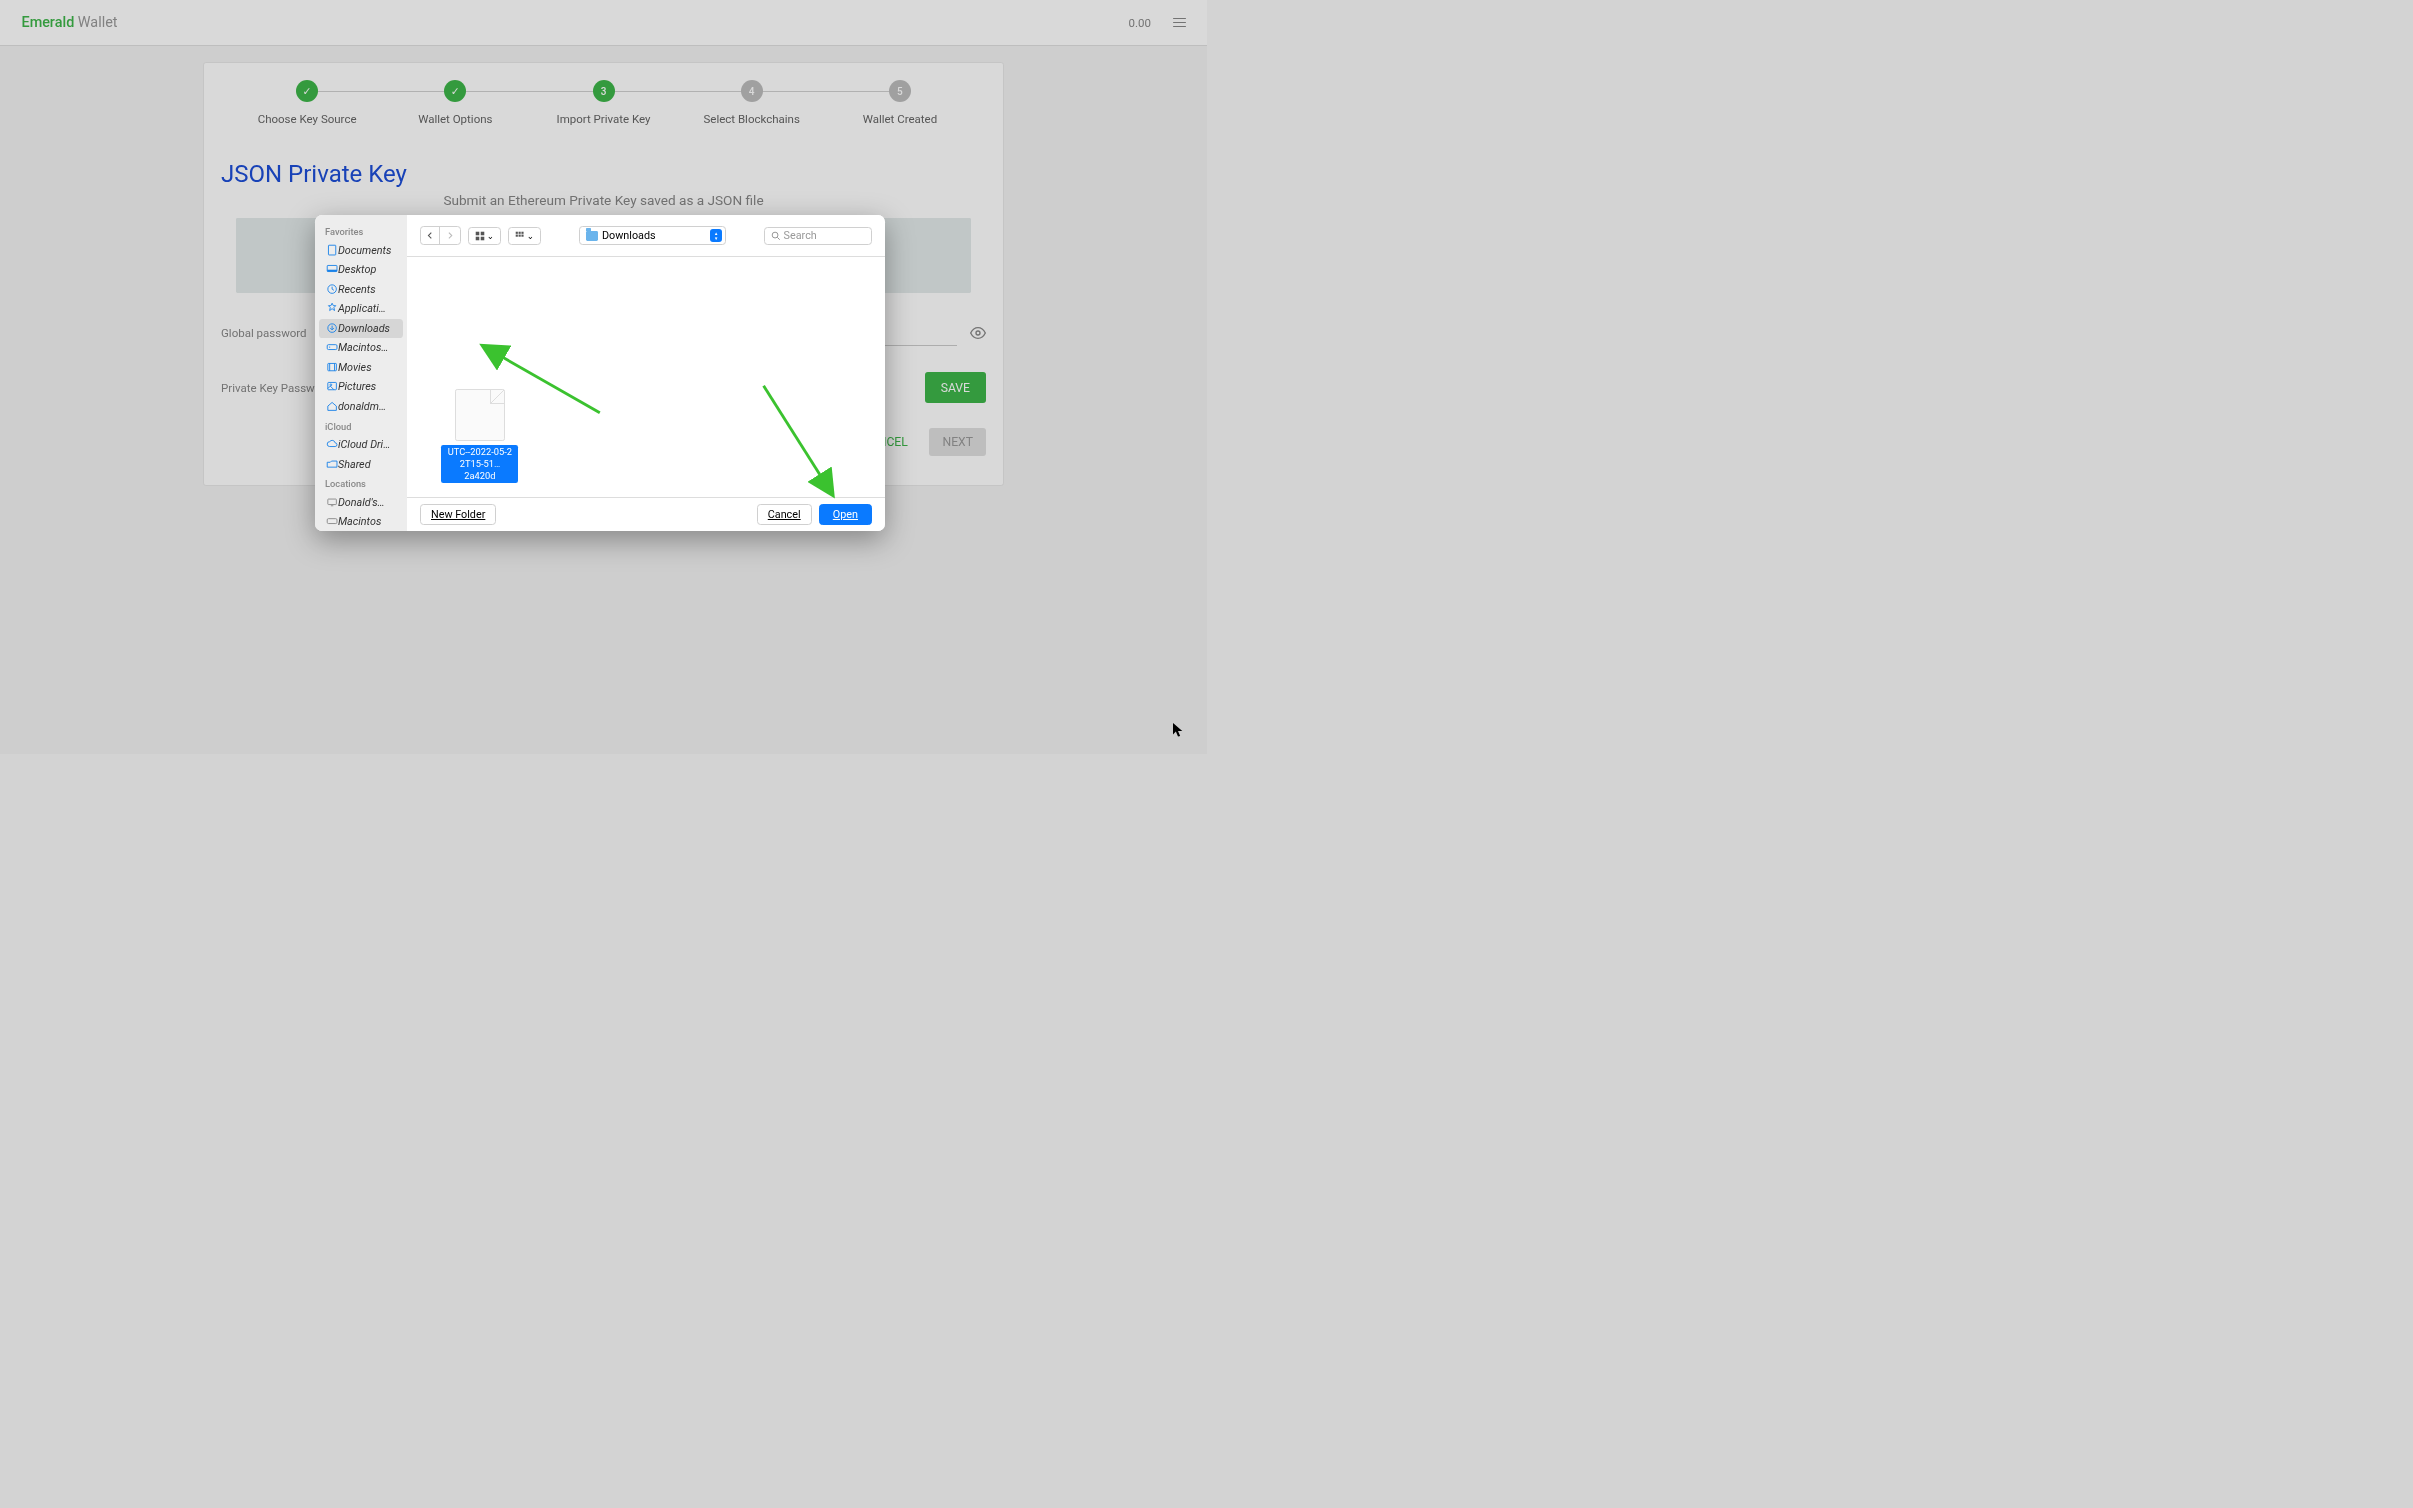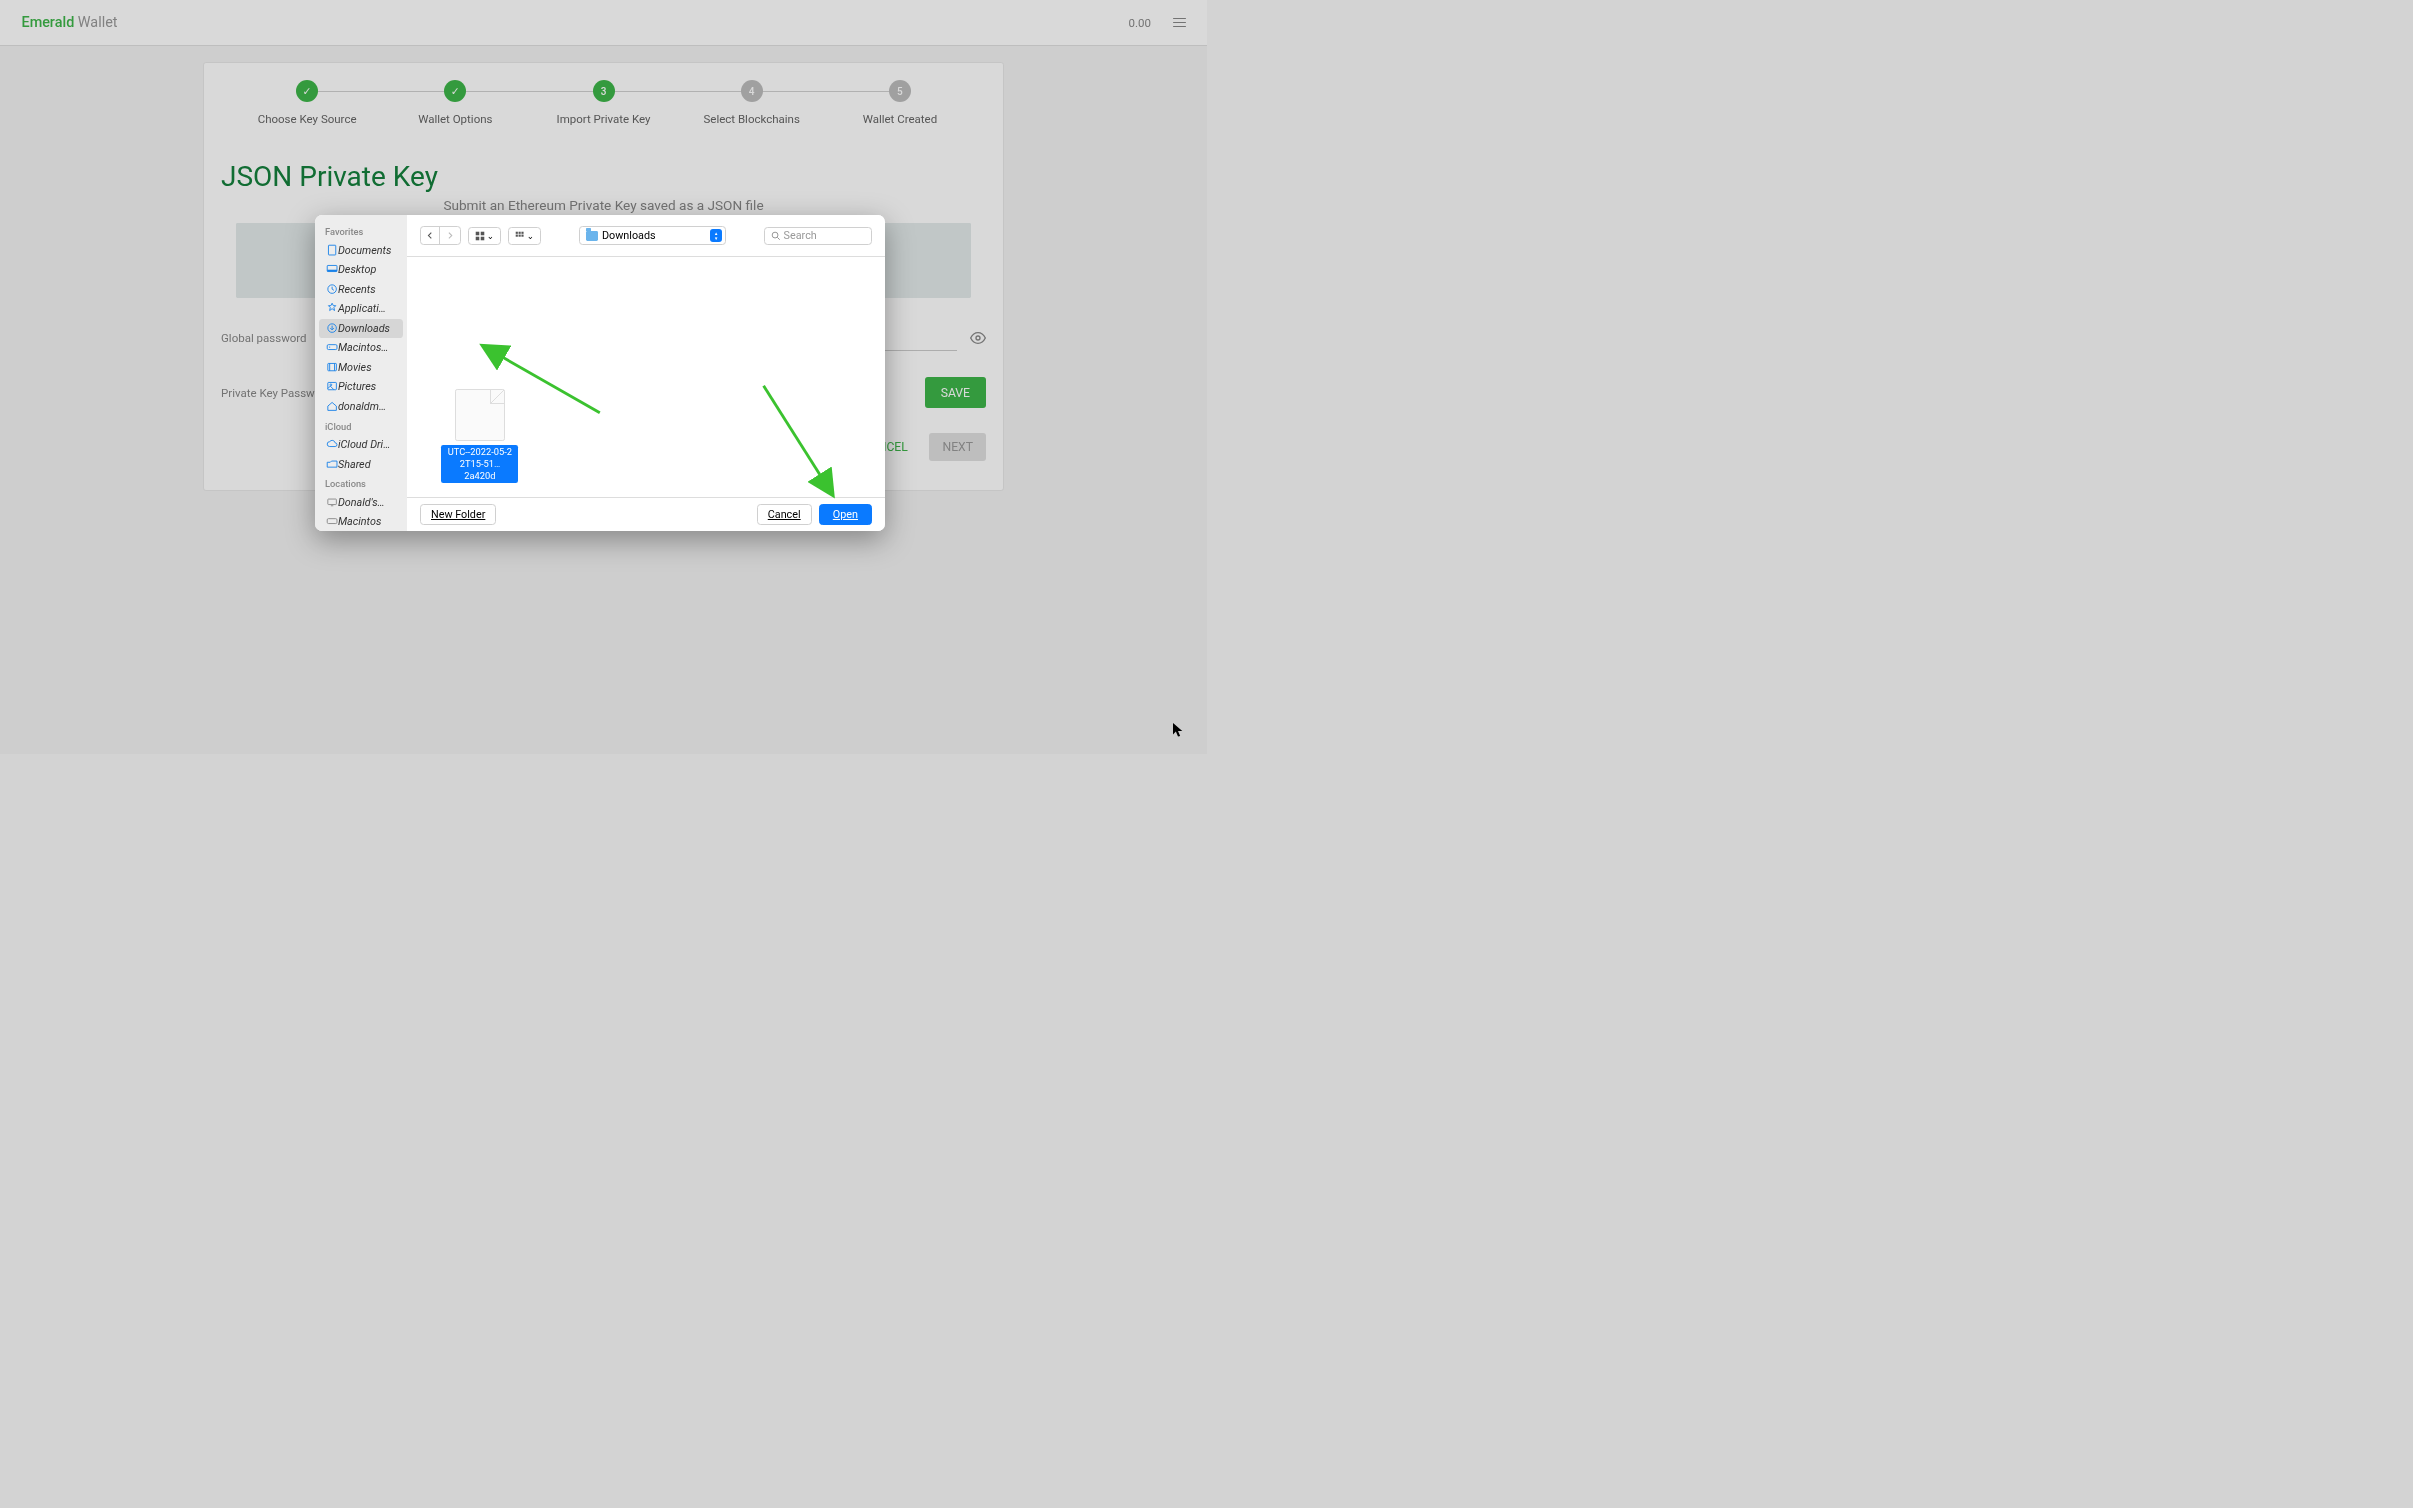--- a/index.html
+++ b/index.html
@@ -21,21 +21,21 @@
     .stepper { display: flex; justify-content: space-around; align-items: flex-start; padding: 0 29px 17px; position: relative; }
     .step { display: flex; flex-direction: column; align-items: center; gap: 10px; flex: 1; position: relative; z-index: 2; }
     .step-circle { width: 22px; height: 22px; border-radius: 50%; display: flex; align-items: center; justify-content: center; color: #fff; font-size: 10px; font-weight: 500; }
     .step-green { background: #3eb649; }
     .step-gray { background: #bdbdbd; }
     .step-label { font-size: 11.5px; color: #666; }
     .step-line { position: absolute; top: 10.8px; left: 13%; right: 13%; height: 0.7px; background: #d0d0d0; z-index: 1; }
     .checkmark::before { content: '✓'; font-size: 10.8px; }
     
     .content-area { padding: 0 0 17px; }
-    .page-title { font-size: 28px; color: #15803d; font-weight: 400; padding: 17px 17px 4.3px; }
+    .page-title { font-size: 24px; color: #1d4ed8; font-weight: 400; padding: 17px 17px 4.3px; }
     .page-subtitle { font-size: 13.6px; color: #888; padding: 0 17px 10px; text-align: center; }
     .dropzone { margin: 0 32px 13px 32px; height: 75px; background: #e3eaea; border-radius: 1.4px; }
     
     .field-row { display: flex; align-items: center; padding: 13px 17px; gap: 13px; }
     .field-label { width: 111px; font-size: 11.5px; color: #888; }
     .field-input-area { flex: 1; display: flex; align-items: center; border-bottom: 0.7px solid #ccc; height: 27px; }
     .eye-icon { width: 16px; height: 16px; color: #888; }
     
     .save-btn { background: #3eb649; color: #fff; padding: 8.6px 16px; border: none; border-radius: 2.9px; font-size: 12.2px; text-transform: uppercase; }
     .bottom-buttons { display: flex; justify-content: flex-end; gap: 8.6px; padding: 11.5px 17px; align-items: center; }

